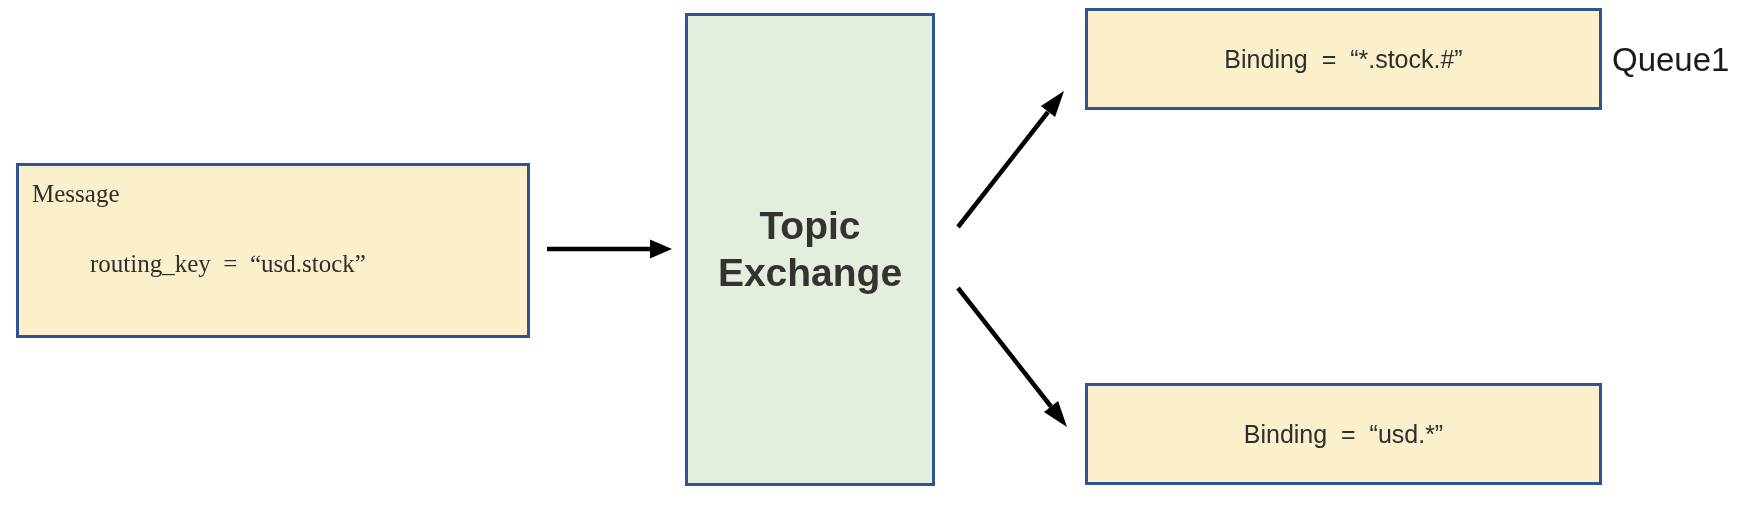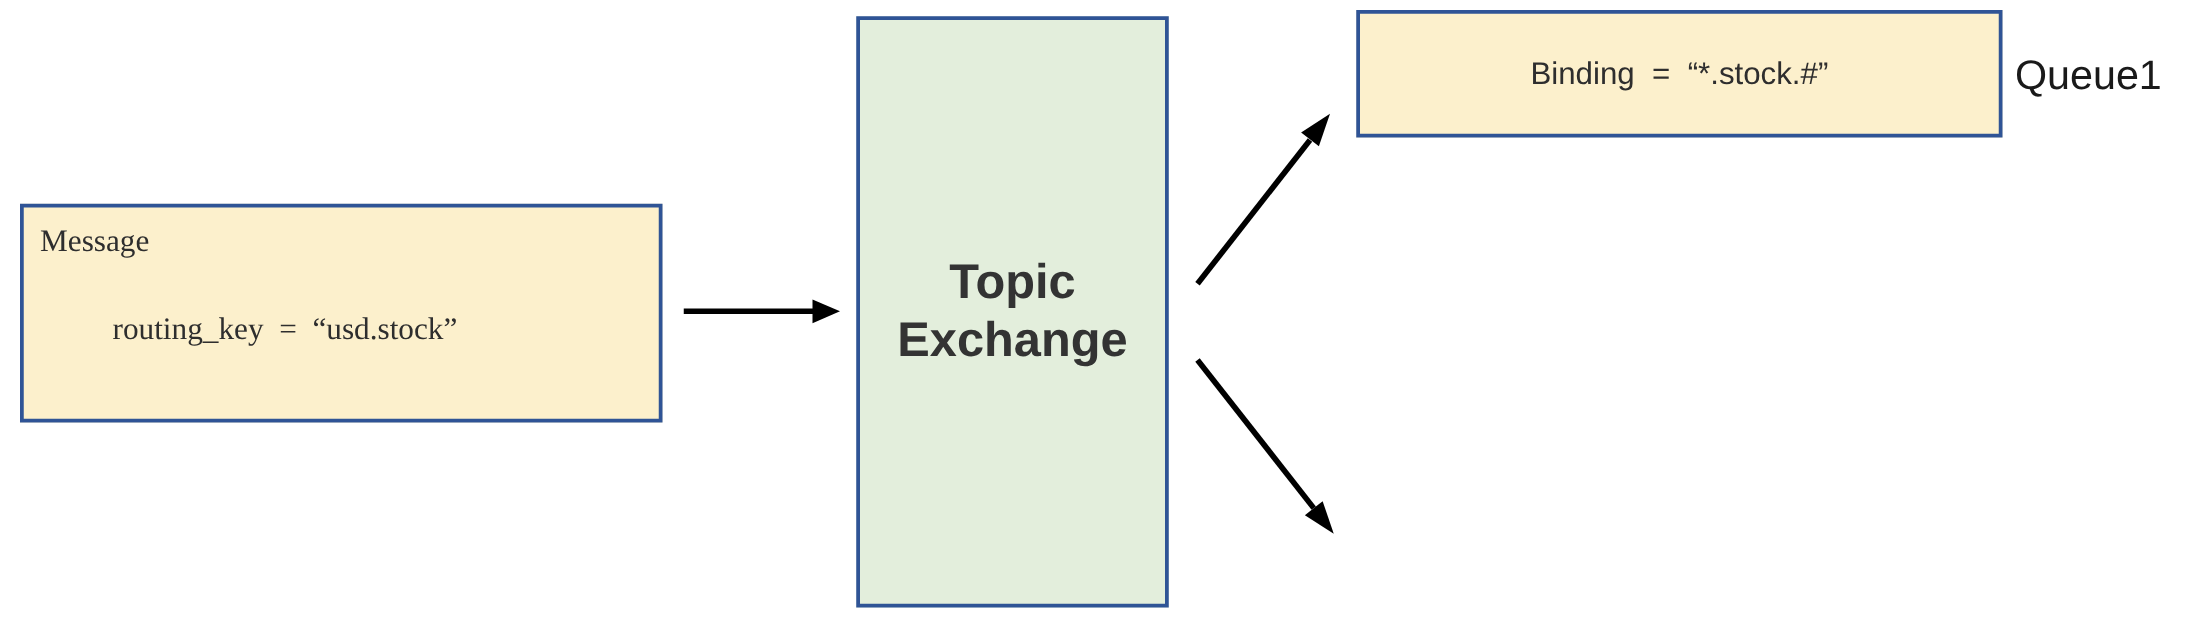--- a/index.html
+++ b/index.html
@@ -116,14 +116,17 @@
       <div>Exchange</div>
     </div>
   </div>
 
   <div class="box bind b1">
     <span class="bind-text">Binding  =  “*.stock.#”</span>
   </div>
   <div class="queue-label q1">Queue1</div>
 
 
+  <div class="box bind b3">
+    <span class="bind-text">Binding  =  “usd.*”</span>
+  </div>
 
 </div>
 
 </body></html>

